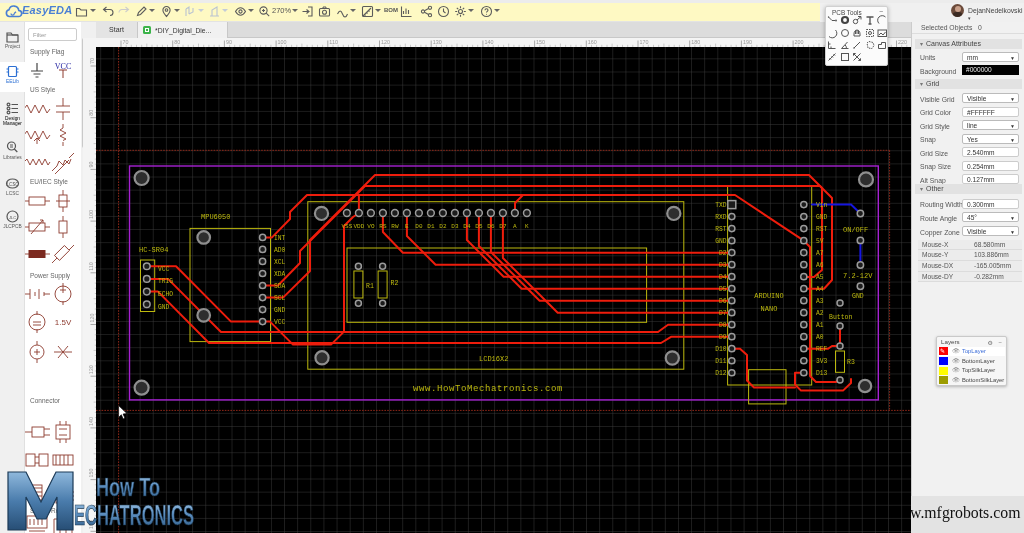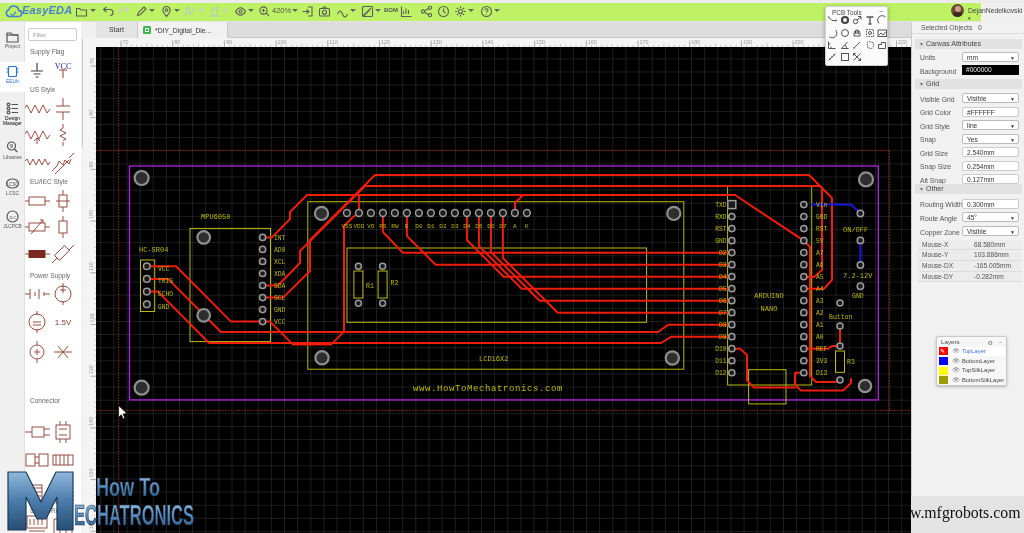--- a/index.html
+++ b/index.html
@@ -1,13 +1,13 @@
 <!DOCTYPE html>
 <html><head><meta charset="utf-8"><style>*{margin:0;padding:0;box-sizing:border-box}body{width:1024px;height:533px;overflow:hidden;position:relative;font-family:"Liberation Sans",sans-serif;background:#f0f0f0}.abs{position:absolute}</style></head><body>
-<div class="abs" style="left:0;top:0;width:981px;height:22px;background:#bef264;border-bottom:1px solid #e3e3e3">
+<div class="abs" style="left:0;top:0;width:820px;height:22px;background:#fef9c3;border-bottom:1px solid #e3e3e3">
     <div class="abs" style="left:0;top:0;width:1024px;height:3px;background:#ececec"></div>
     <svg class="abs" style="left:5px;top:3.5px" width="18" height="16" viewBox="0 0 18 16">
       <path d="M4.5 12.5A3.4 3.4 0 014 5.8 5 5 0 0113.8 6.5 3 3 0 0113.5 12.5z" fill="none" stroke="#4a7fd4" stroke-width="1.6"></path>
       <path d="M6 9.5a1.6 1.6 0 103.2 0M9.2 9.5L11 7.8" fill="none" stroke="#4a7fd4" stroke-width="1.3"></path>
     </svg>
     <div class="abs" style="left:22px;top:4px;font-size:11px;font-weight:bold;font-style:italic;color:#4a7fd4;letter-spacing:0.2px">EasyEDA</div>
     <svg style="position:absolute;left:74.5px;top:5px" width="13" height="13" viewBox="0 0 13 13">
       <path d="M1.5 3.5h3l1.5 1.5h5.5v6h-10z" fill="none" stroke="#5c5c5c" stroke-width="1.1"></path>
     </svg>
     <div style="position:absolute;left:90px;top:9px;width:0;height:0;border-left:3px solid transparent;border-right:3px solid transparent;border-top:3.5px solid #666"></div>
@@ -39,21 +39,21 @@
     <svg style="position:absolute;left:233.5px;top:5px" width="13" height="13" viewBox="0 0 13 13">
       <path d="M1.5 6.5C3 4 4.7 2.8 6.5 2.8S10 4 11.5 6.5C10 9 8.3 10.2 6.5 10.2 4.7 10.2 3 9 1.5 6.5z" fill="none" stroke="#5c5c5c" stroke-width="1.1"></path>
       <circle cx="6.5" cy="6.5" r="1.6" fill="none" stroke="#5c5c5c" stroke-width="1.1"></circle>
     </svg>
     <div style="position:absolute;left:248px;top:9px;width:0;height:0;border-left:3px solid transparent;border-right:3px solid transparent;border-top:3.5px solid #666"></div>
     <svg style="position:absolute;left:257.5px;top:5px" width="13" height="13" viewBox="0 0 13 13">
       <circle cx="5.5" cy="5.5" r="3.6" fill="none" stroke="#5c5c5c" stroke-width="1.1"></circle>
       <path d="M8.2 8.2l3 3" fill="none" stroke="#5c5c5c" stroke-width="1.1"></path>
       <path d="M4 5.5h3M5.5 4v3" fill="none" stroke="#5c5c5c" stroke-width="1.1"></path>
     </svg>
-    <div style="position:absolute;left:272px;top:6px;font-size:7.5px;color:#555">420%</div>
+    <div style="position:absolute;left:272px;top:6px;font-size:7.5px;color:#555">270%</div>
     <div style="position:absolute;left:292px;top:9px;width:0;height:0;border-left:3px solid transparent;border-right:3px solid transparent;border-top:3.5px solid #666"></div>
     <svg style="position:absolute;left:300.5px;top:5px" width="13" height="13" viewBox="0 0 13 13">
       <path d="M7 2h4v9H7" fill="none" stroke="#5c5c5c" stroke-width="1.1"></path>
       <path d="M1.5 6.5h6M5.5 4.5l2.5 2-2.5 2" fill="none" stroke="#5c5c5c" stroke-width="1.1"></path>
     </svg>
     <svg style="position:absolute;left:317.5px;top:5px" width="13" height="13" viewBox="0 0 13 13">
       <rect x="1.5" y="3.5" width="10" height="7.5" rx="1" fill="none" stroke="#5c5c5c" stroke-width="1.1"></rect>
       <circle cx="6.5" cy="7.2" r="2" fill="none" stroke="#5c5c5c" stroke-width="1.1"></circle>
       <path d="M4.5 3.5l1-1.5h2l1 1.5" fill="none" stroke="#5c5c5c" stroke-width="1.1"></path>
     </svg>

